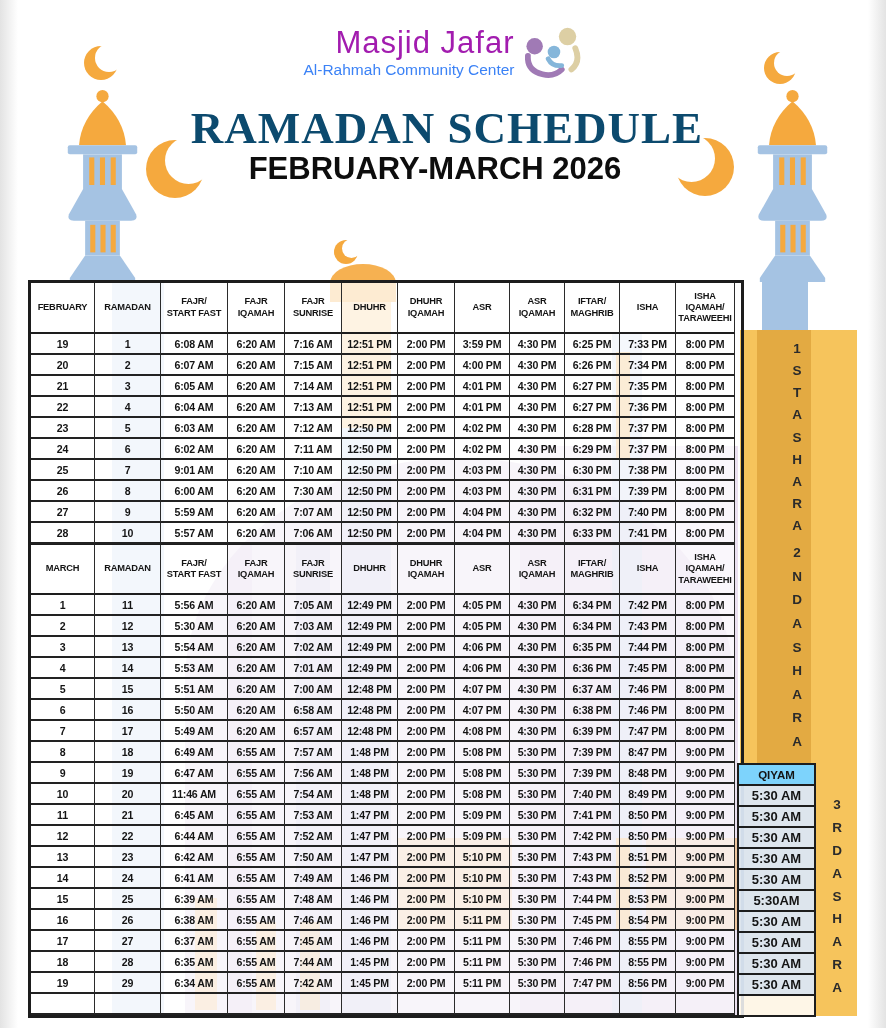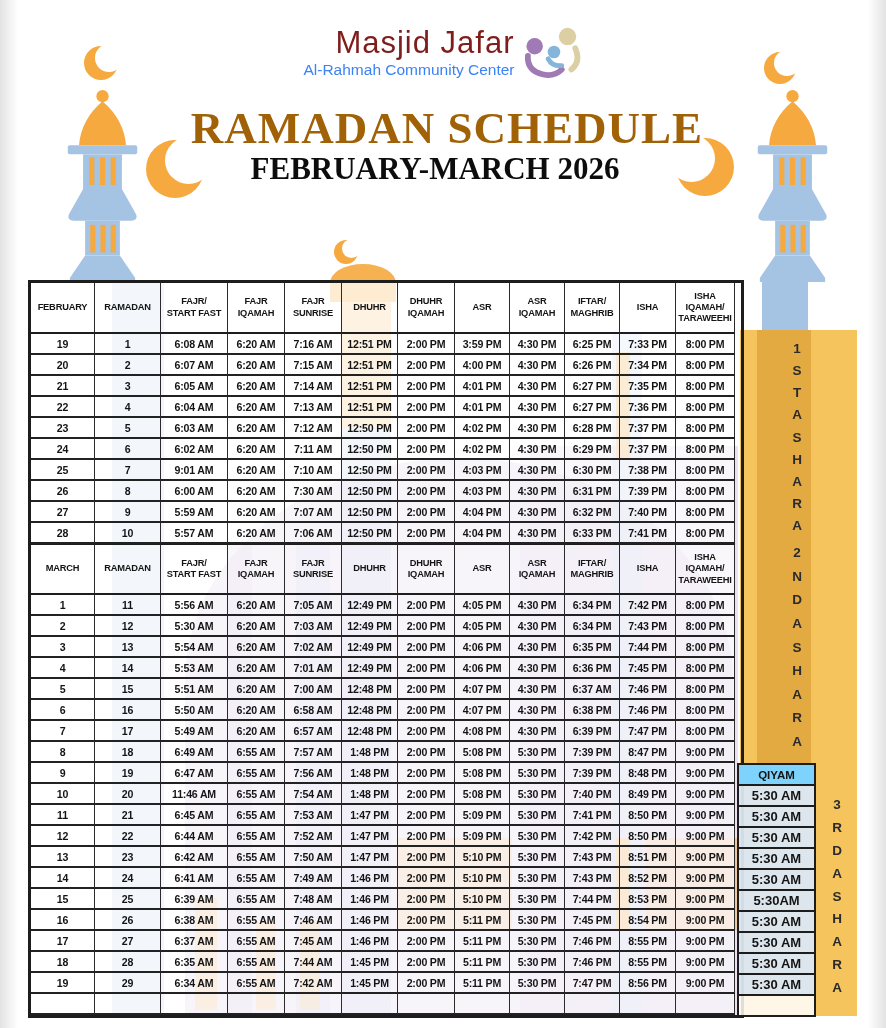--- a/index.html
+++ b/index.html
@@ -8,27 +8,27 @@
     background:#ffffff; overflow:hidden;
     font-family:"Liberation Sans", sans-serif;
   }
   .edge { position:absolute; top:0; bottom:0; width:18px; z-index:5; pointer-events:none; }
   .edge.left  { left:0;  background:linear-gradient(to right, #e3e3e3, rgba(255,255,255,0)); }
   .edge.right { right:0; background:linear-gradient(to left, #e3e3e3, rgba(255,255,255,0)); }
 
   
   .logo-block { position:absolute; top:26px; left:0; right:0; display:flex; justify-content:center; align-items:center; gap:10px; z-index:3; }
   .logo-text { text-align:right; }
-  .logo-title { font-size:31px; color:#7f1d1d; letter-spacing:1px; line-height:1.05; }
+  .logo-title { font-size:31px; color:#a21caf; letter-spacing:1px; line-height:1.05; }
   .logo-subtitle { font-size:15.5px; color:#3b82f6; margin-top:2px; }
   .title { position:absolute; top:102px; left:0; right:0; text-align:center;
            font-family:"Liberation Serif", serif; font-weight:700; font-size:45px;
-           letter-spacing:1px; color:#a16207; z-index:3;padding-left:8px; }
+           letter-spacing:1px; color:#0c4a6e; z-index:3;padding-left:8px; }
   .subtitle { position:absolute; top:151px; left:0; right:16px; text-align:center;
-           font-family:Liberation Serif, serif; font-weight:700; font-size:31px; color:#0d0d0d; z-index:3; }
+           font-family:Liberation Sans, sans-serif; font-weight:700; font-size:31px; color:#0d0d0d; z-index:3; }
 
   
   .decor { position:absolute; z-index:0; }
   .crescent { position:absolute; background:#f5a93e; border-radius:50%; z-index:1; }
   .crescent::after { content:""; position:absolute; background:#ffffff; border-radius:50%;
                      width:82%; height:82%; top:-6%; right:-14%; }
   .crescent.flip::after { right:auto; left:-14%; }
   .minaret { position:absolute; width:105px; height:194px; z-index:1; }
   .band-orange { position:absolute; left:740px; top:330px; width:117px; height:686px; background:#f6c45c; z-index:0; }
   .band-orange-dark { position:absolute; left:757px; top:330px; width:54px; height:433px; background:rgba(222,164,60,0.8); z-index:0; }

